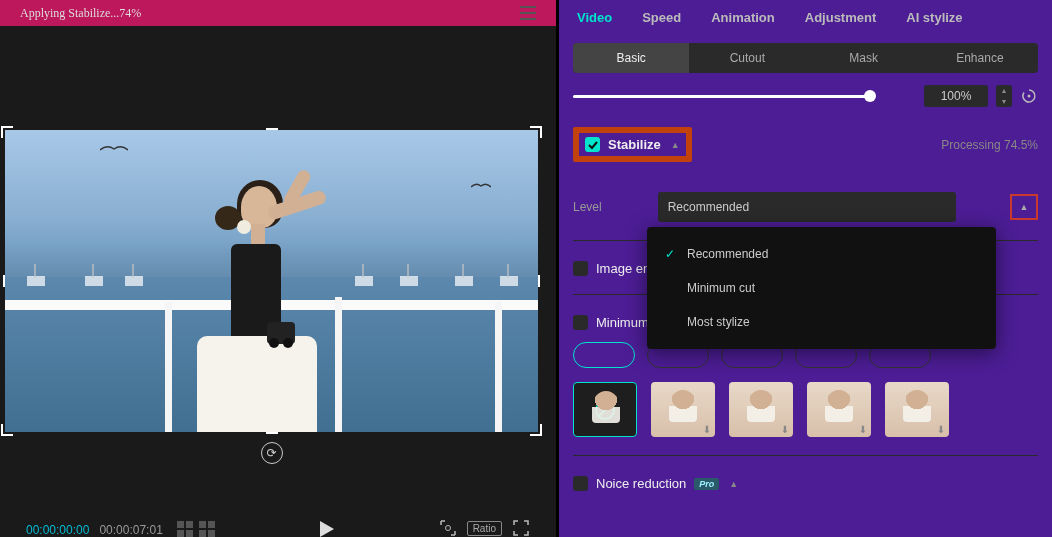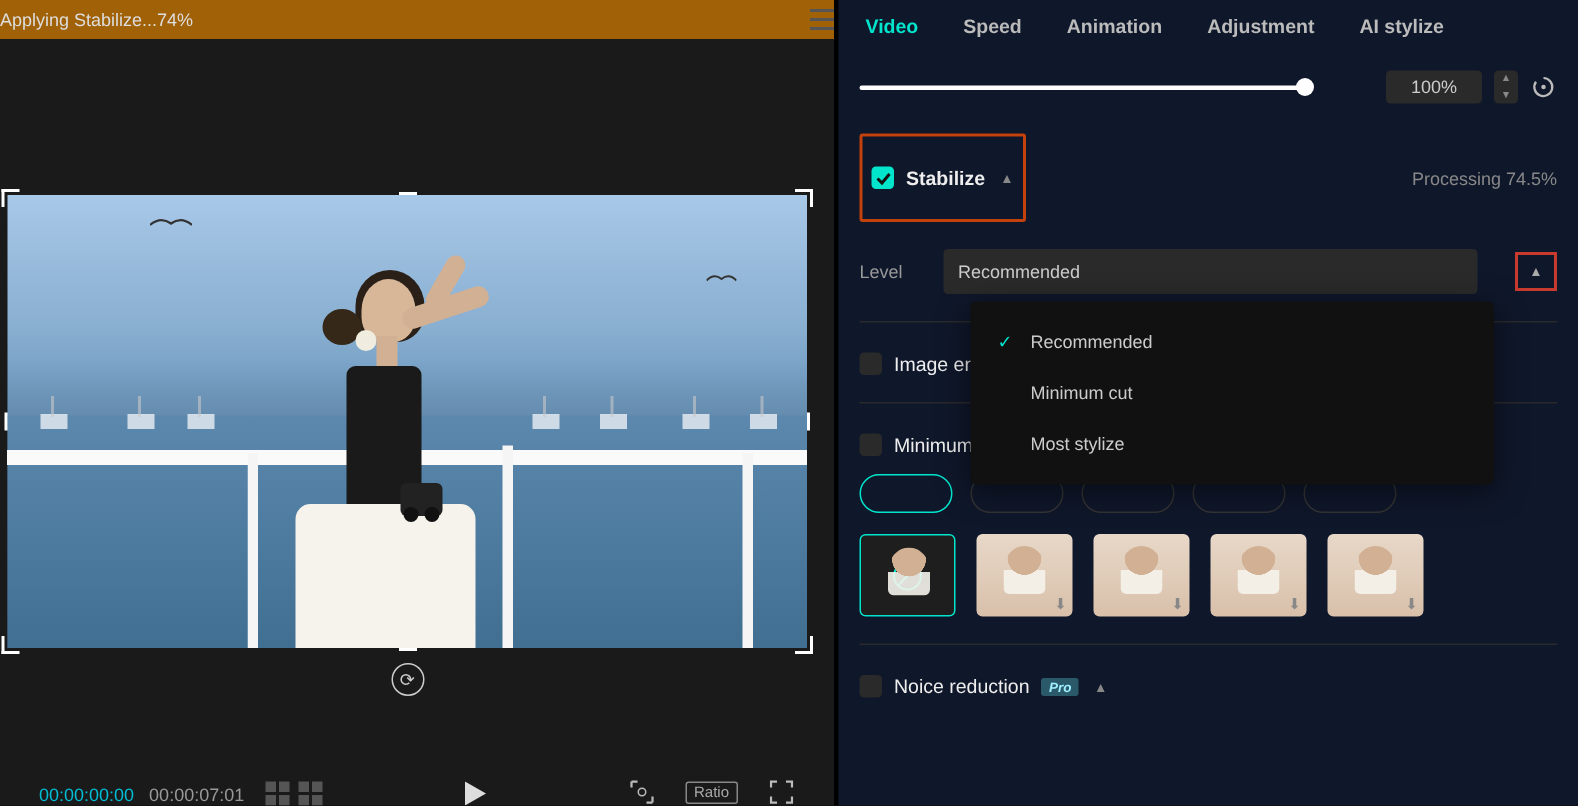--- a/index.html
+++ b/index.html
@@ -18,22 +18,23 @@
   height: 100%;
   background: #1a1a1a;
   display: flex;
   flex-direction: column;
 }
 .titlebar {
   height: 26px;
   display: flex;
   align-items: center;
   justify-content: space-between;
-  padding: 0 0;
-  background: #a16207;
+  padding: 0 20px;
+  background: #be185d;
+  font-family: Liberation Serif, serif;
 }
 .titlebar-text { color: #ddd; font-size: 12px; }
 .hamburger {
   width: 16px; height: 14px;
   display: flex; flex-direction: column;
   justify-content: space-between;
 }
 .hamburger span { display: block; height: 2px; background: #555; }
 
 .preview-area {
@@ -110,27 +111,27 @@
 .time-current { color: #00bcd4; font-size: 12px; }
 .time-total { color: #999; font-size: 12px; margin-top: 27px; }
 .tb-icons { display: flex; gap: 6px; margin-left: 4px; }
 .tb-icon {
   width: 16px; height: 16px;
   display: grid; grid-template-columns: 1fr 1fr; grid-template-rows: 1fr 1fr; gap: 2px;
 }
 .tb-icon span { background: #555; }
 .tb-spacer { flex: 1; display: flex; justify-content: center; }
 .play-btn svg { display: block; }
-.right-tools { display: flex; align-items: center; gap: 20px; }
+.right-tools { display: flex; align-items: center; gap: 10px; }
 .ratio-box { border: 1px solid #888; padding: 1px 5px; font-size: 10px; color: #aaa; border-radius: 2px; }
 .tool-ic { width: 18px; height: 18px; display: flex; align-items: center; justify-content: center; }
 
 .right-panel {
   flex: 1;
-  background: #0f172a;
+  background: #4c1d95;
   border-left: 3px solid #000;
   display: flex;
   flex-direction: column;
 }
 .tabs {
   display: flex;
   align-items: center;
   padding: 10px 18px;
   gap: 30px;
   font-size: 13px;
@@ -185,25 +186,25 @@
 .chk {
   width: 15px; height: 15px; border-radius: 3px;
   display: flex; align-items: center; justify-content: center;
   background: #2a2a2a;
 }
 .chk.on { background: #00e5cc; }
 .chk.on svg { display: block; }
 .caret { font-size: 9px; color: #888; margin-left: 2px; }
 .proc-text { color: #888; font-size: 12px; }
 
-.highlight-red { border: 2px solid #c2410c; padding: 20px 6px; border-radius: 2px; display: inline-flex; }
+.highlight-red { border: 6px solid #c2410c; padding: 4px 6px; border-radius: 2px; display: inline-flex; }
 
 .level-row {
   display: flex; align-items: center;
-  margin-top: 18px; gap: 27px;
+  margin-top: 30px; gap: 56px;
   position: relative;
 }
 .level-label { color: #999; font-size: 12px; }
 .dropdown {
   flex: 1;
   height: 30px;
   background: #2a2a2a;
   border-radius: 3px;
   display: flex; align-items: center; justify-content: space-between;
   padding: 0 10px;
@@ -393,20 +394,26 @@
 
 <div class="right-panel">
   <div class="tabs">
     <span class="tab active">Video</span>
     <span class="tab">Speed</span>
     <span class="tab">Animation</span>
     <span class="tab">Adjustment</span>
     <span class="tab">AI stylize</span>
   </div>
 
+  <div class="subtabs">
+    <div class="subtab active">Basic</div>
+    <div class="subtab">Cutout</div>
+    <div class="subtab">Mask</div>
+    <div class="subtab">Enhance</div>
+  </div>
 
   <div class="slider-row">
     <div class="slider-track">
         <div class="slider-thumb"></div>
       </div>
     <div class="zoom-box">100%</div>
     <div class="spinners">
         <span>▲</span>
         <span>▼</span>
       </div>

